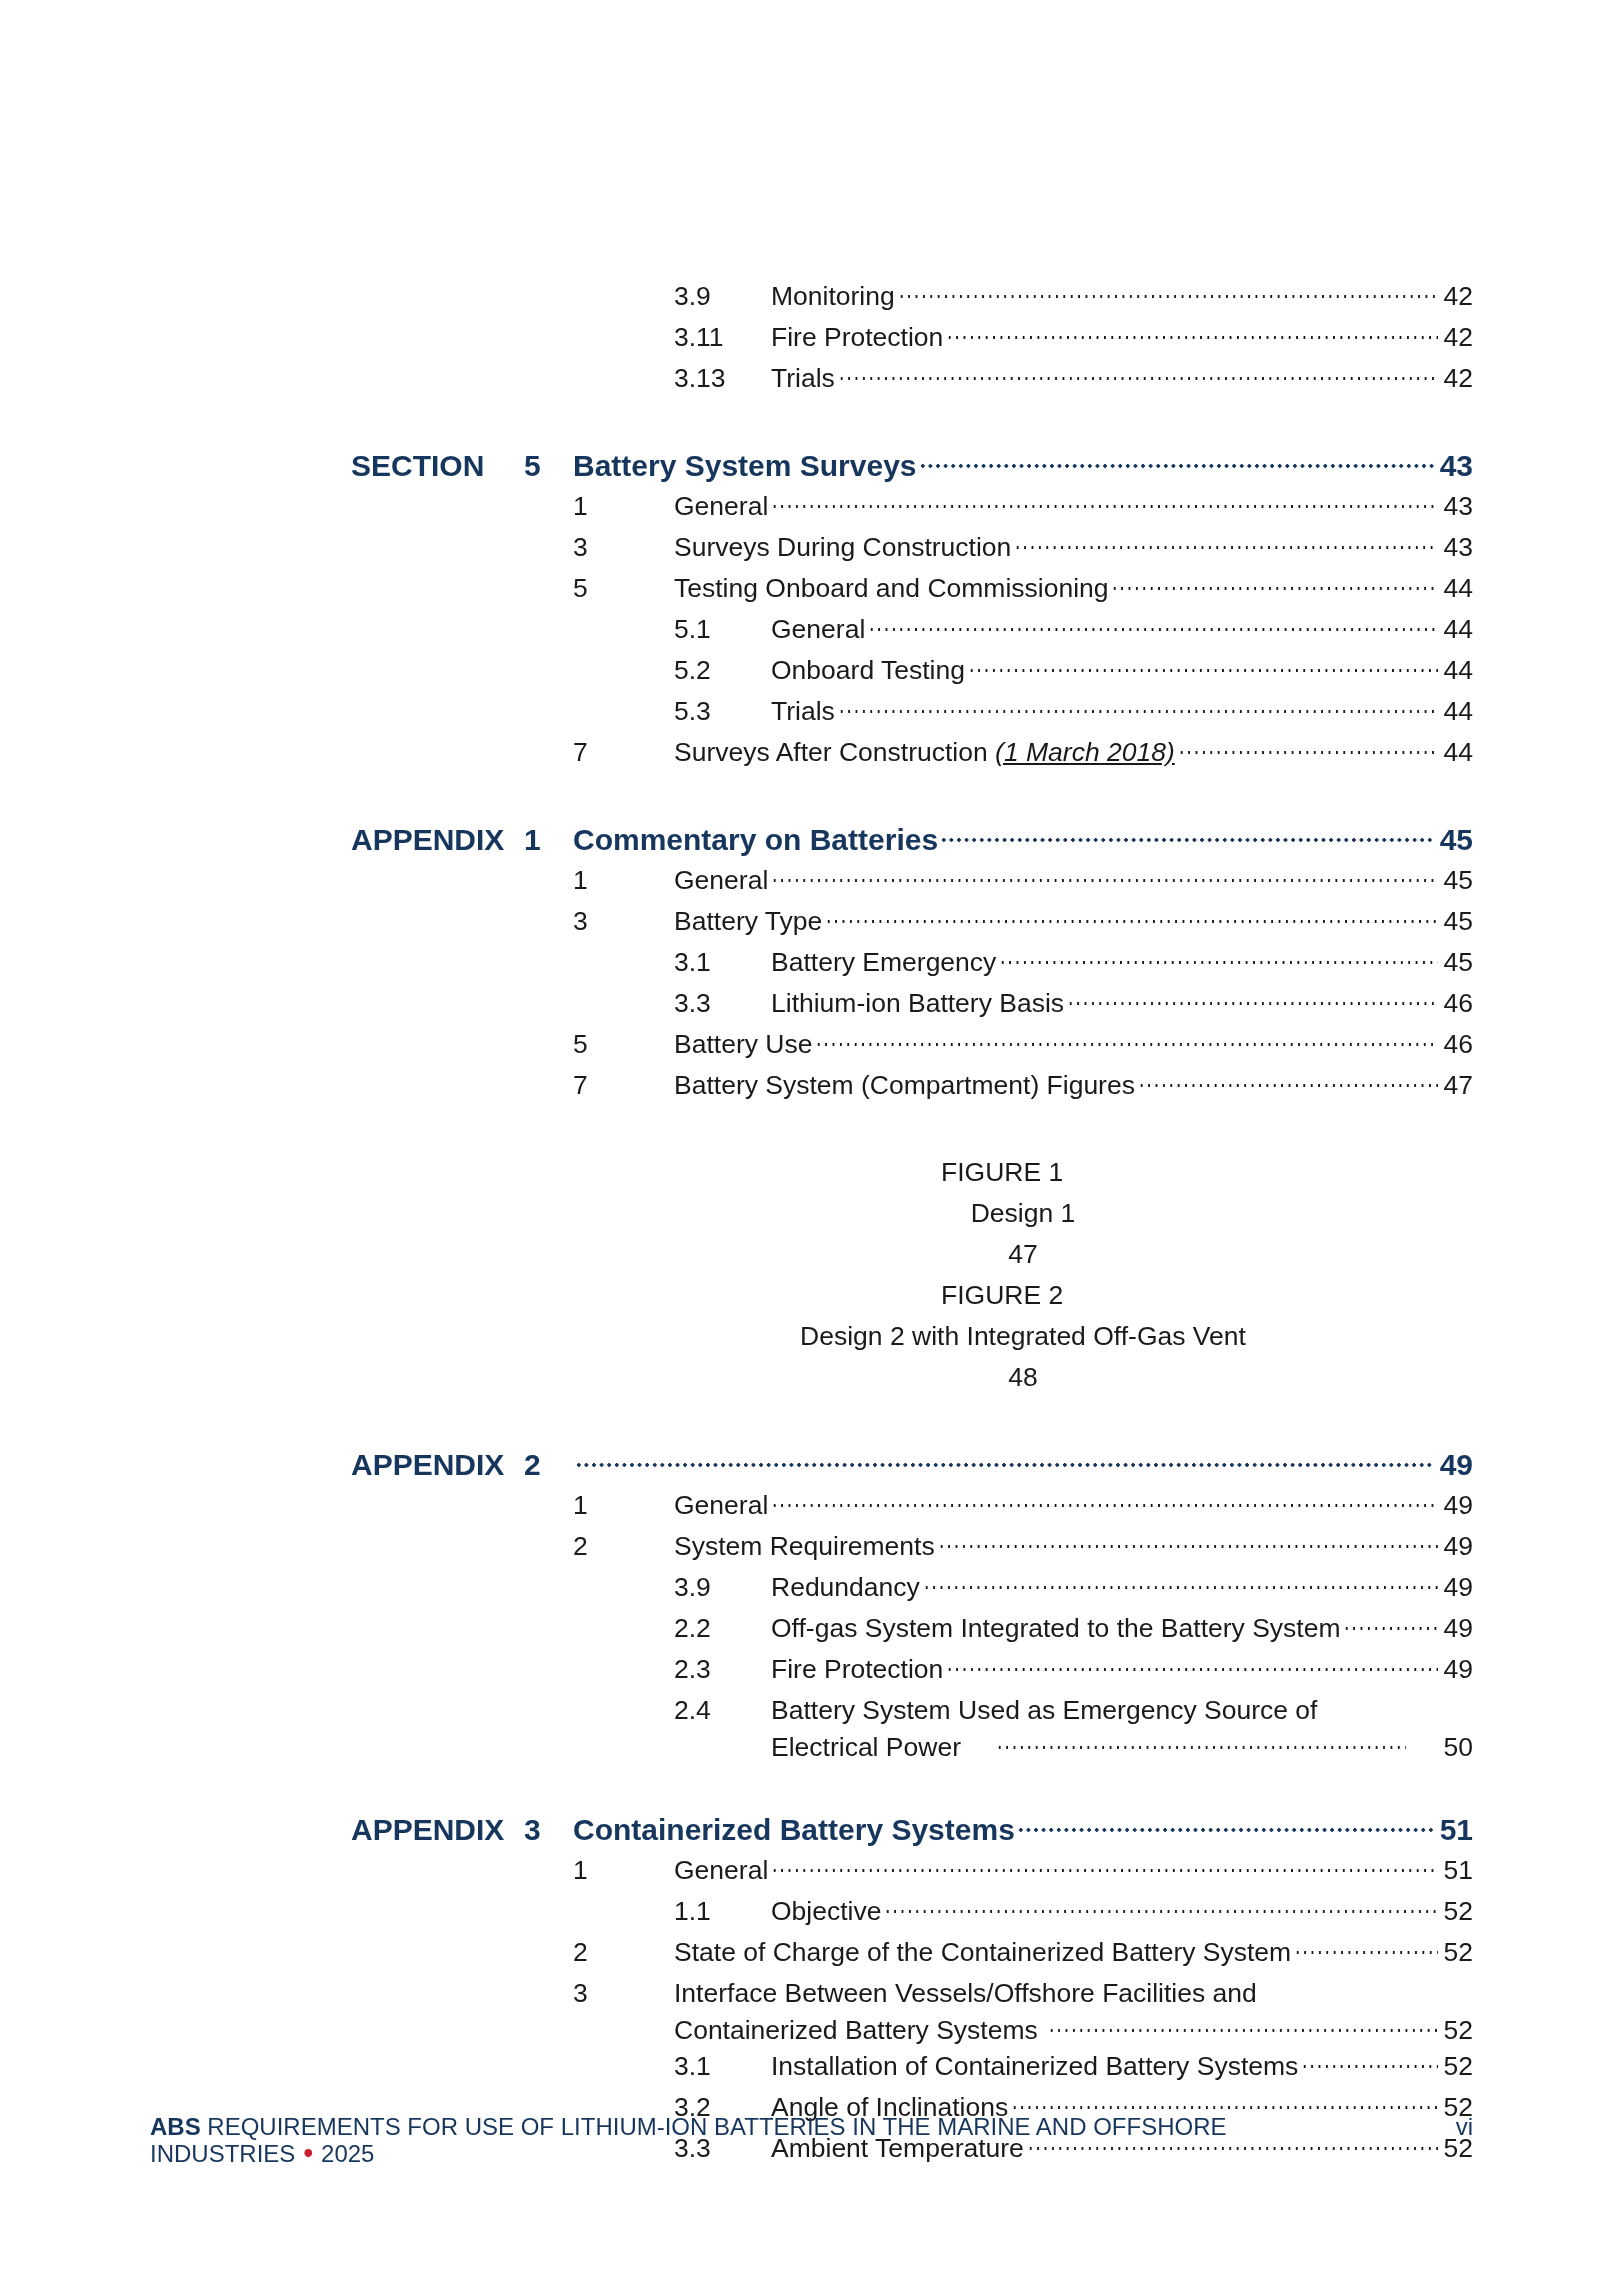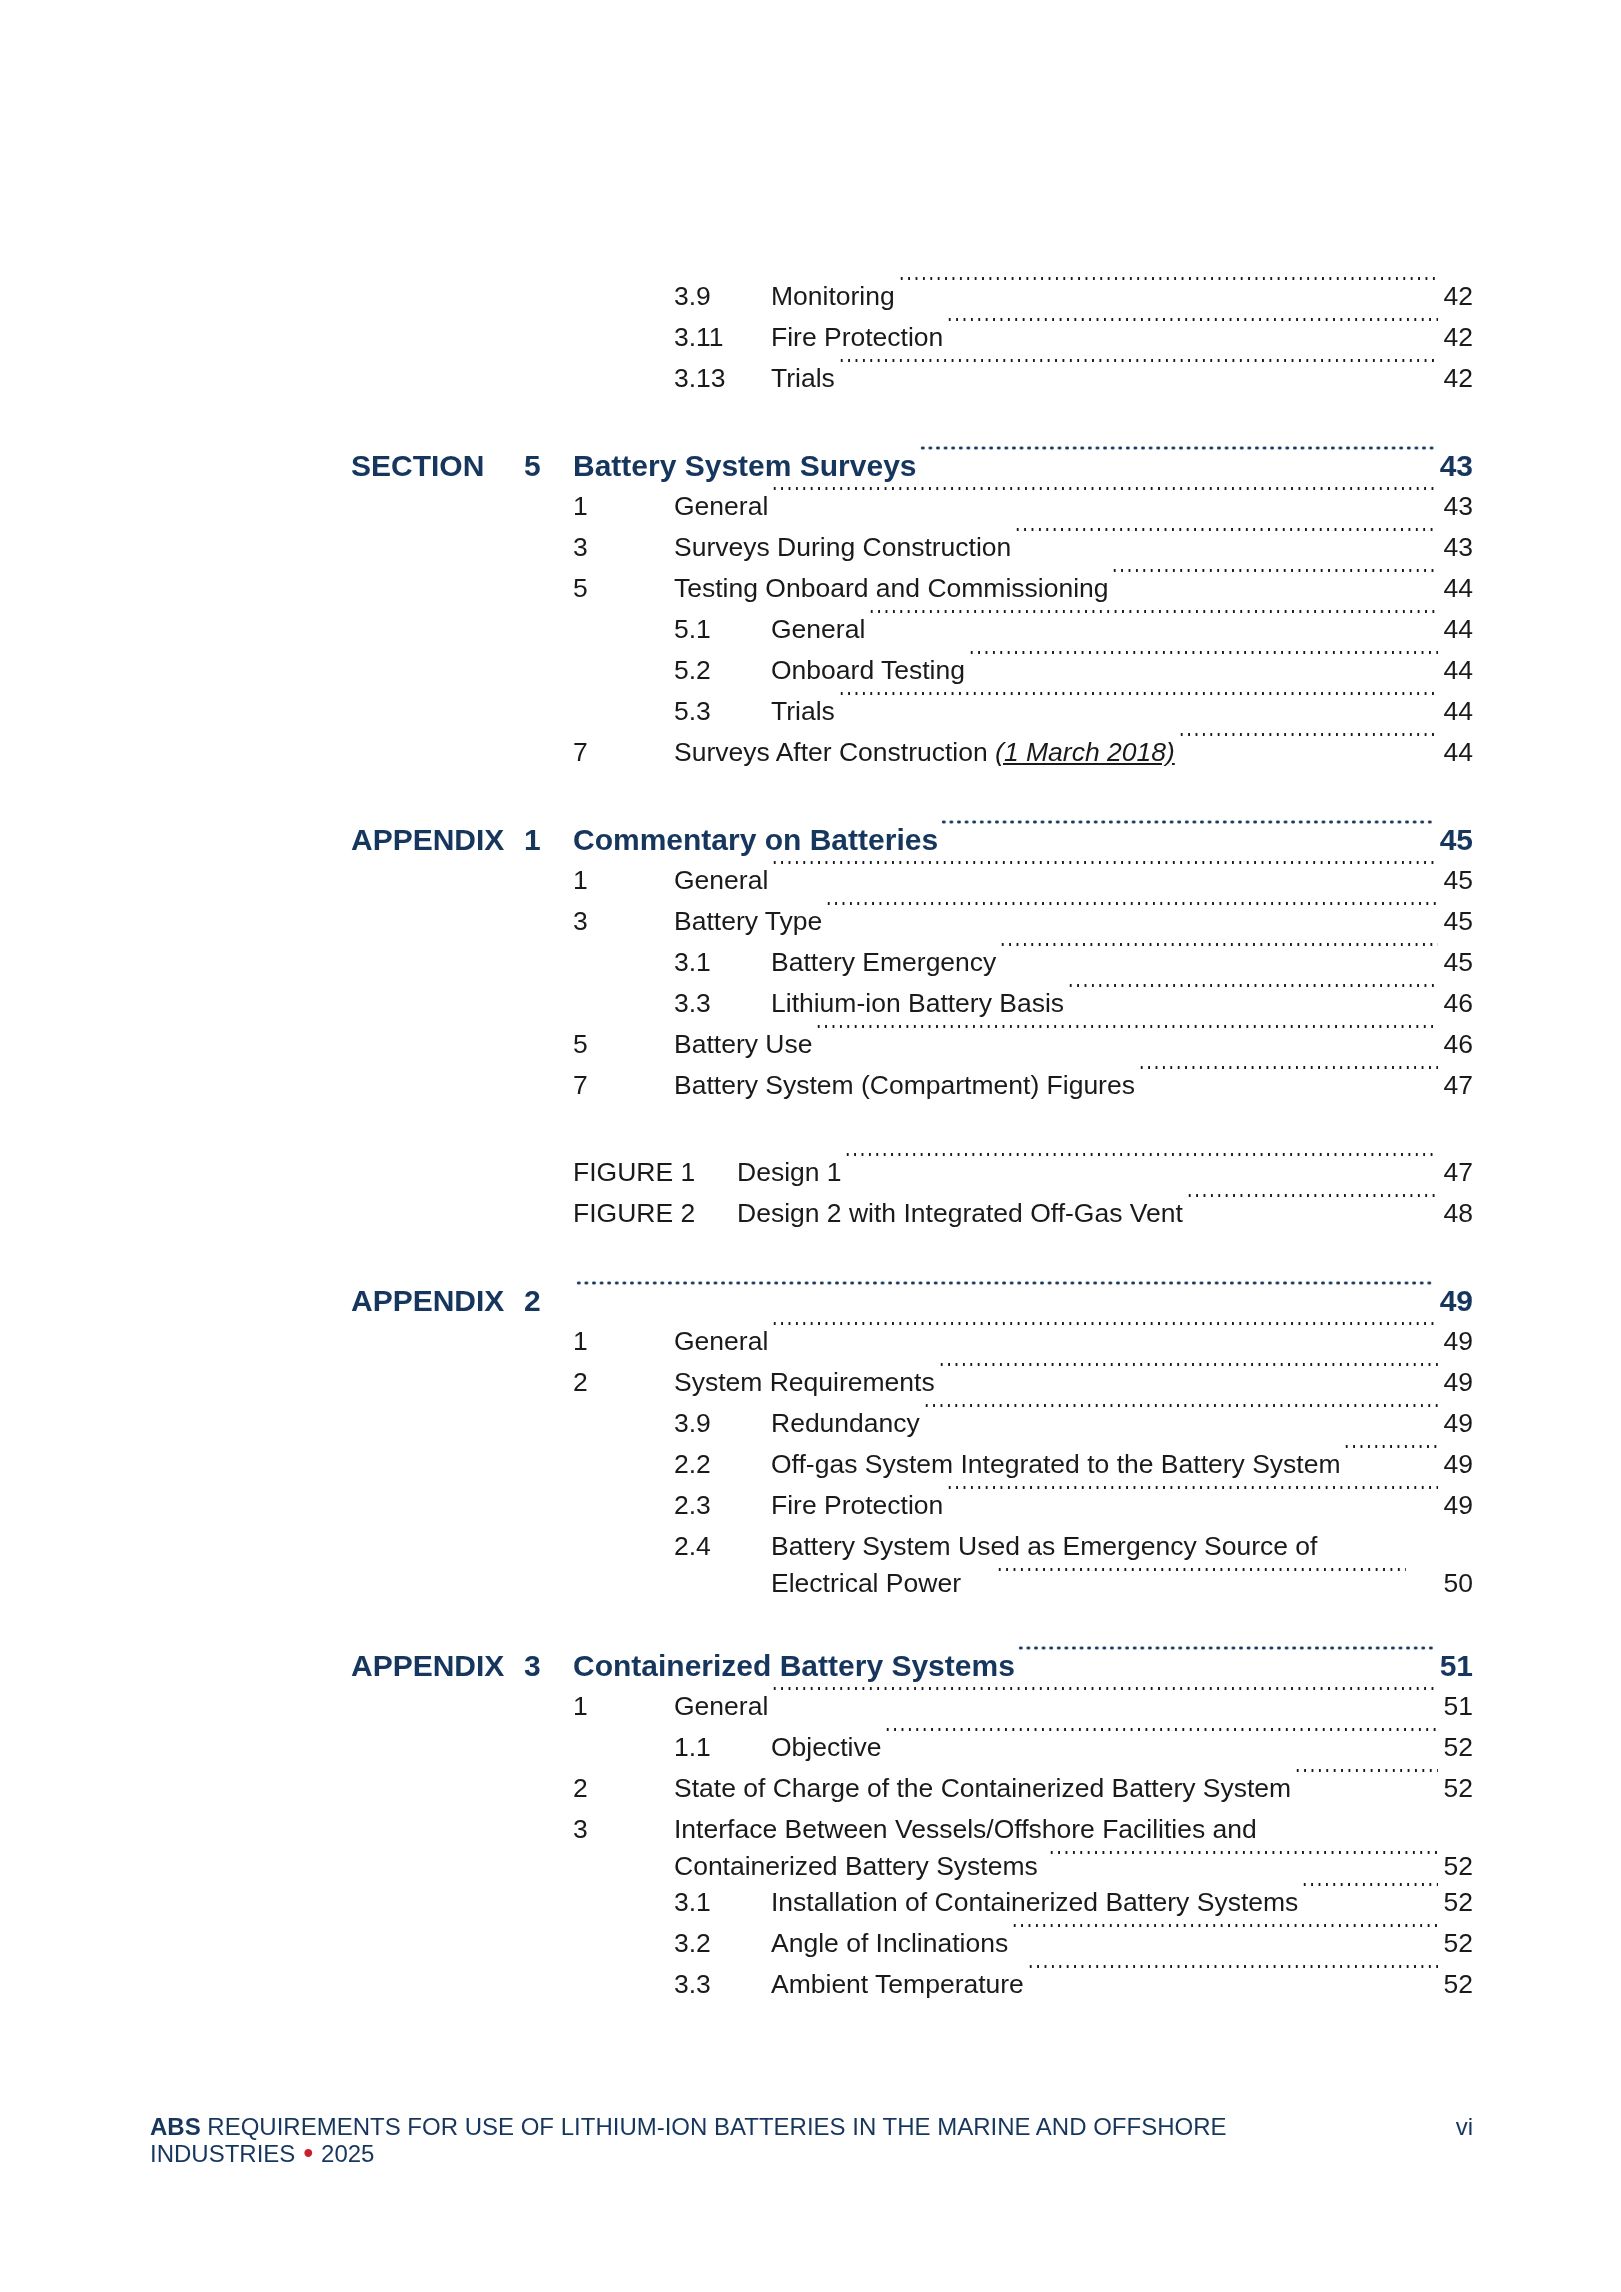--- a/index.html
+++ b/index.html
@@ -20,21 +20,21 @@
     position: absolute;
     left: 351px;
     top: 276px;
     width: 1122px;
   }
   .block { margin-top: 46px; }
   .block:first-child { margin-top: 0; }
 
   .row {
     display: flex;
-    align-items: flex-start;
+    align-items: center;
     font-size: 26.5px;
     line-height: 41px;
     white-space: pre;
   }
   .row.cont { line-height: 32px; }
 
   
   .heading {
     font-weight: bold;
     color: var(--navy, #17365d);
@@ -45,21 +45,21 @@
 
   
   .item.lvl1 { padding-left: 222px; }
   .item.lvl2 { padding-left: 323px; }
   .cont.lvl1 { padding-left: 323px; }
   .cont.lvl2 { padding-left: 420px; gap: 32px; }
   .item.lvl1 > .num { flex: none; width: 101px; }
   .item.lvl2 > .num { flex: none; width: 97px; }
 
   
-  .figure { padding-left: 222px; }
+  .figure { padding-left: 222px; flex-direction: column; }
   .fig-label { flex: none; width: 164px; }
 
   .txt { flex: none; }
   .ti  { font-style: italic; text-decoration: underline; }
   .pg  { flex: none; }
 
   
   .dots {
     flex: 1;
     min-width: 15.7px;

